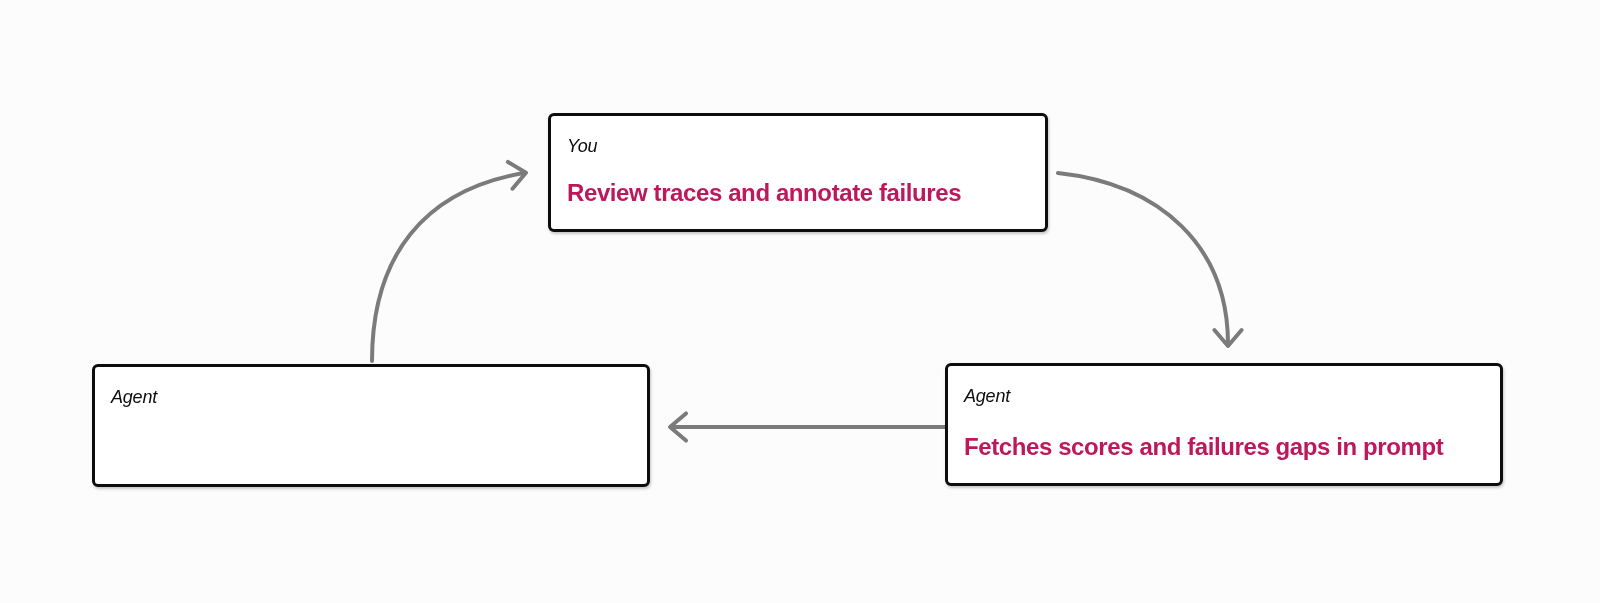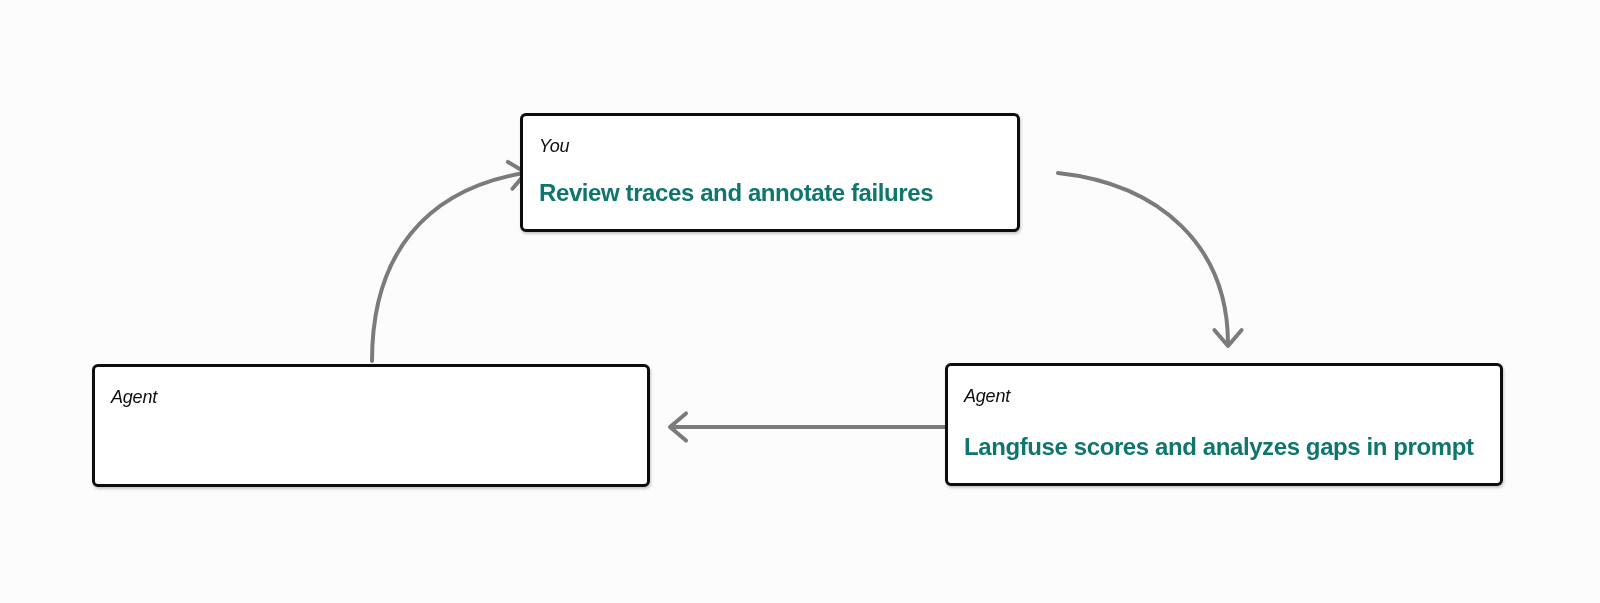--- a/index.html
+++ b/index.html
@@ -27,35 +27,35 @@
     box-sizing: border-box;
     background: #ffffff;
     border: 3px solid #0d0d0d;
     border-radius: 6px;
     box-shadow: 1px 2px 3px rgba(0,0,0,0.22);
     display: flex;
     flex-direction: column;
     justify-content: space-between;
     padding: 19px 16px 21px 16px;
   }
-  .node-review  { left: 520px; top: 113px; width: 500px; height: 119px; }
+  .node-review  { left: 548px; top: 113px; width: 500px; height: 119px; }
   .node-update  { left:  92px; top: 364px; width: 558px; height: 123px; }
   .node-fetch   { left: 945px; top: 363px; width: 558px; height: 123px; }
   .actor-label {
     font-style: italic;
     font-size: 18px;
     line-height: 22px;
     color: #0d0d0d;
     letter-spacing: -0.2px;
   }
   .task-title {
     font-weight: bold;
     font-size: 24px;
     line-height: 30px;
-    color: #0f766e;
+    color: #be185d;
     letter-spacing: -0.4px;
     white-space: nowrap;
   }
 </style>
 </head>
 <body>
 
 <div class="canvas">
 
   <svg class="arrows-layer" viewBox="0 0 1600 603" xmlns="http://www.w3.org/2000/svg">
@@ -72,20 +72,20 @@
     <path d="M 947 427 L 672 427" fill="none" stroke="#7b7b7b" stroke-width="4" stroke-linecap="round" marker-end="url(#arrowhead)"></path>
   </svg>
 
   <div class="node node-review">
     <span class="actor-label">You</span>
     <span class="task-title">Review traces and annotate failures</span>
   </div>
 
   <div class="node node-fetch">
     <span class="actor-label">Agent</span>
-    <span class="task-title">Langfuse scores and analyzes gaps in prompt</span>
+    <span class="task-title">Fetches scores and failures gaps in prompt</span>
   </div>
 
   <div class="node node-update">
     <span class="actor-label">Agent</span>
   </div>
 
 </div>
 
 </body></html>

